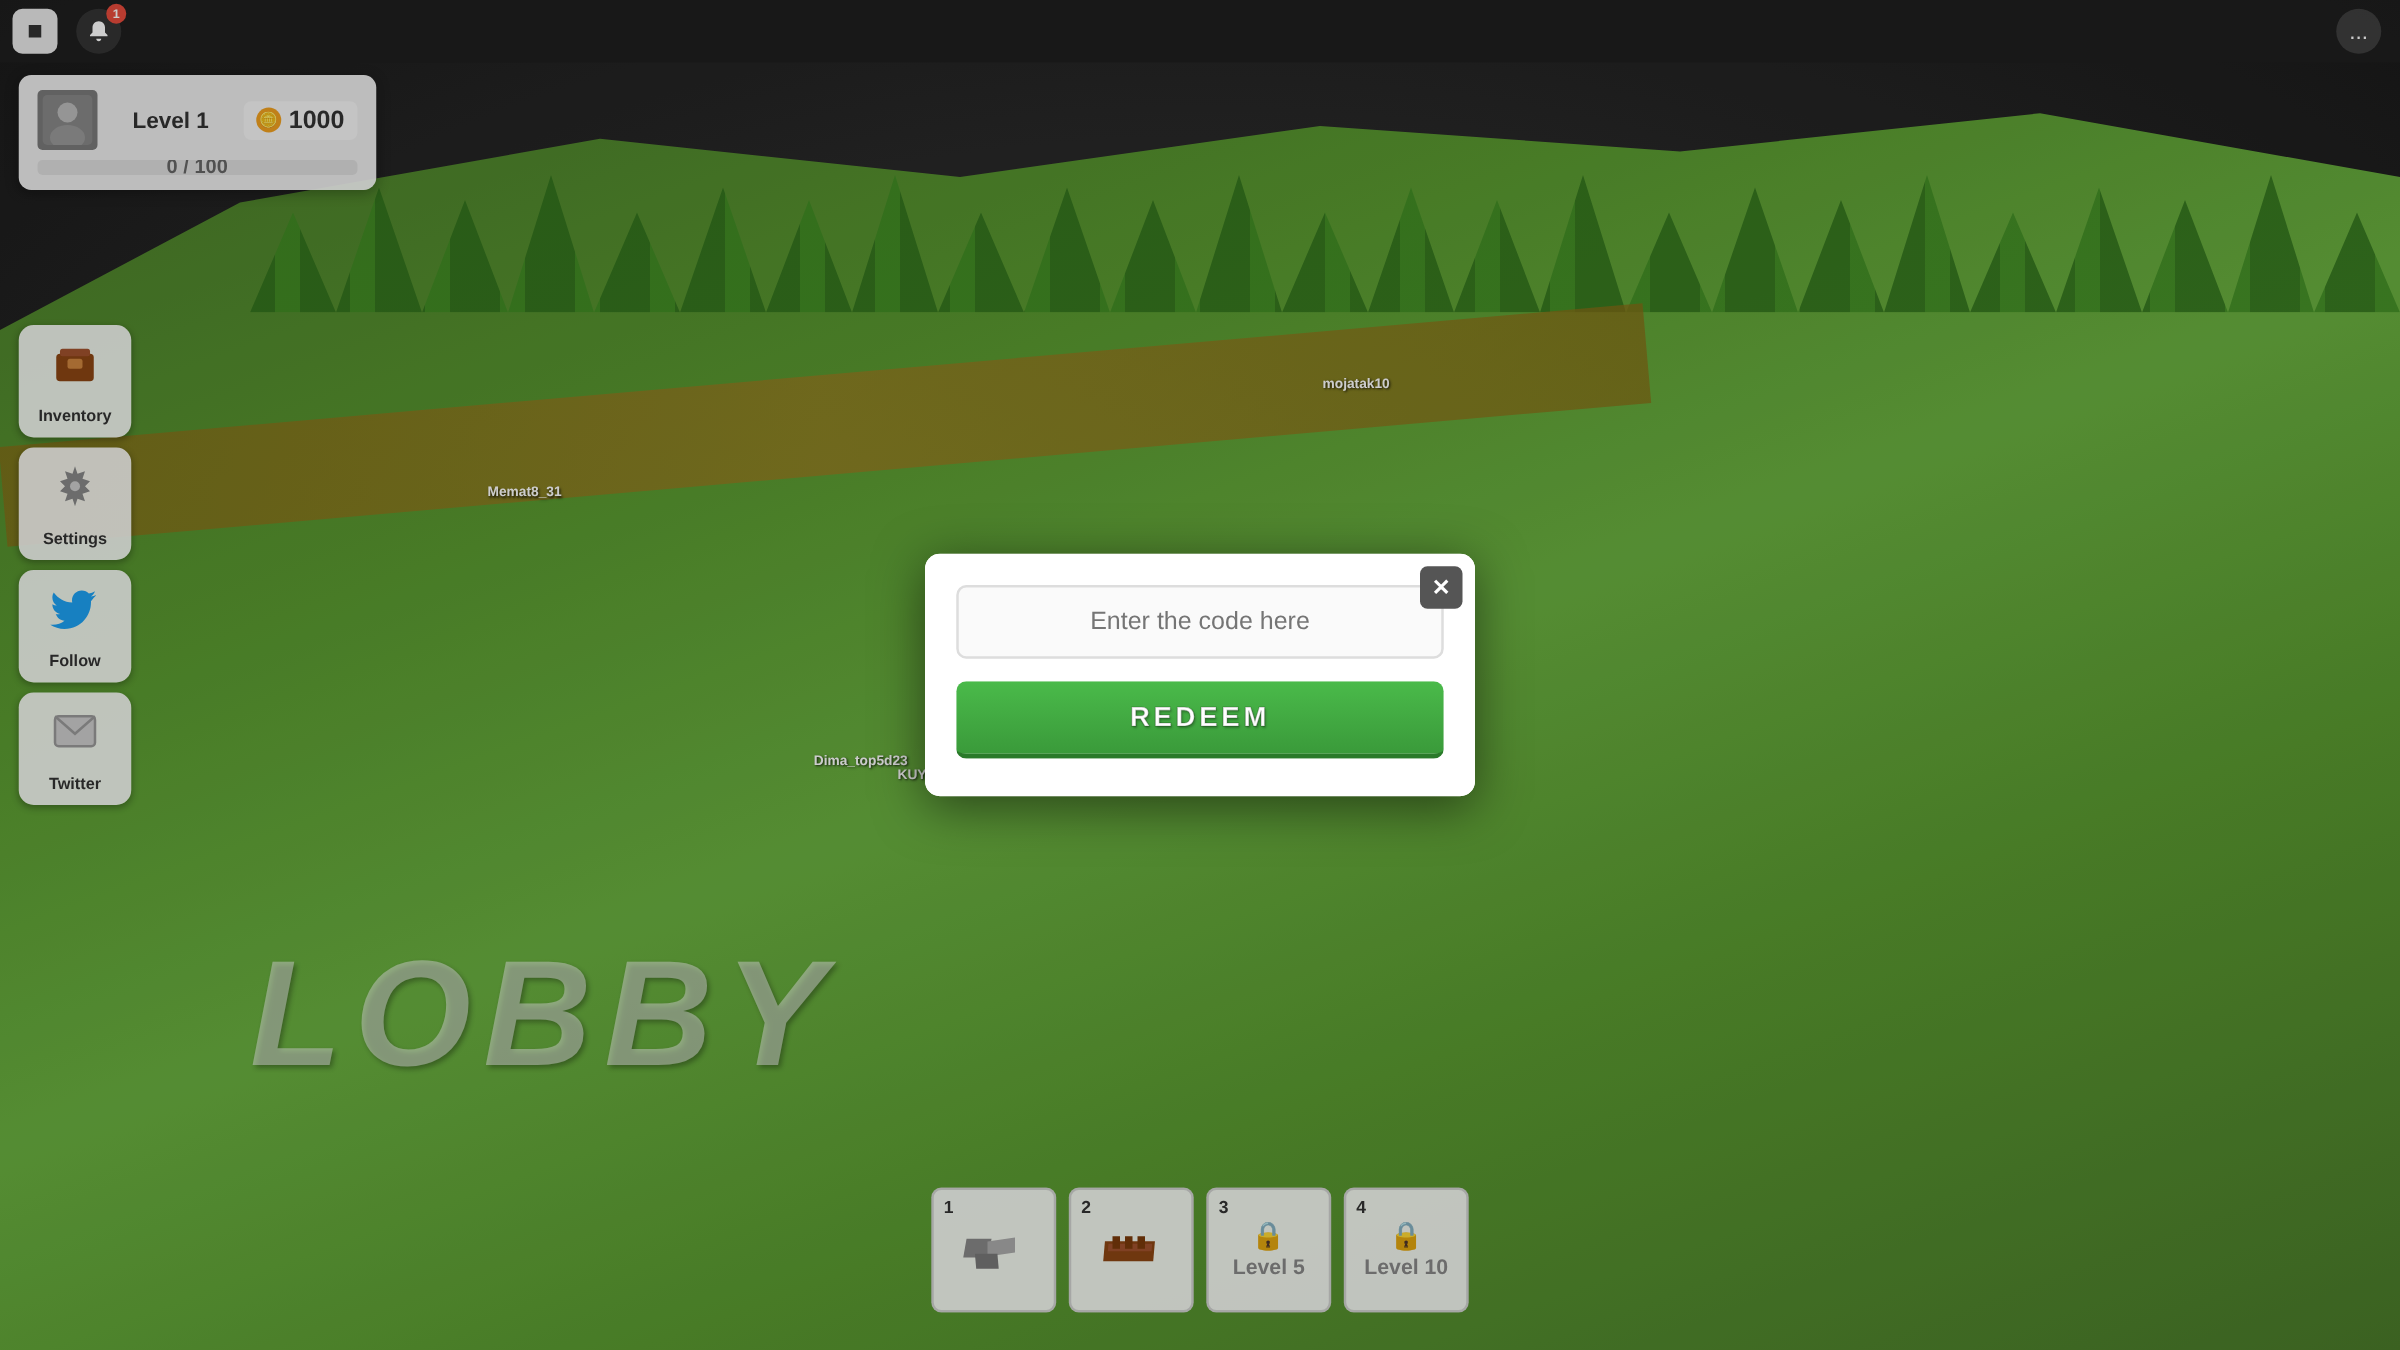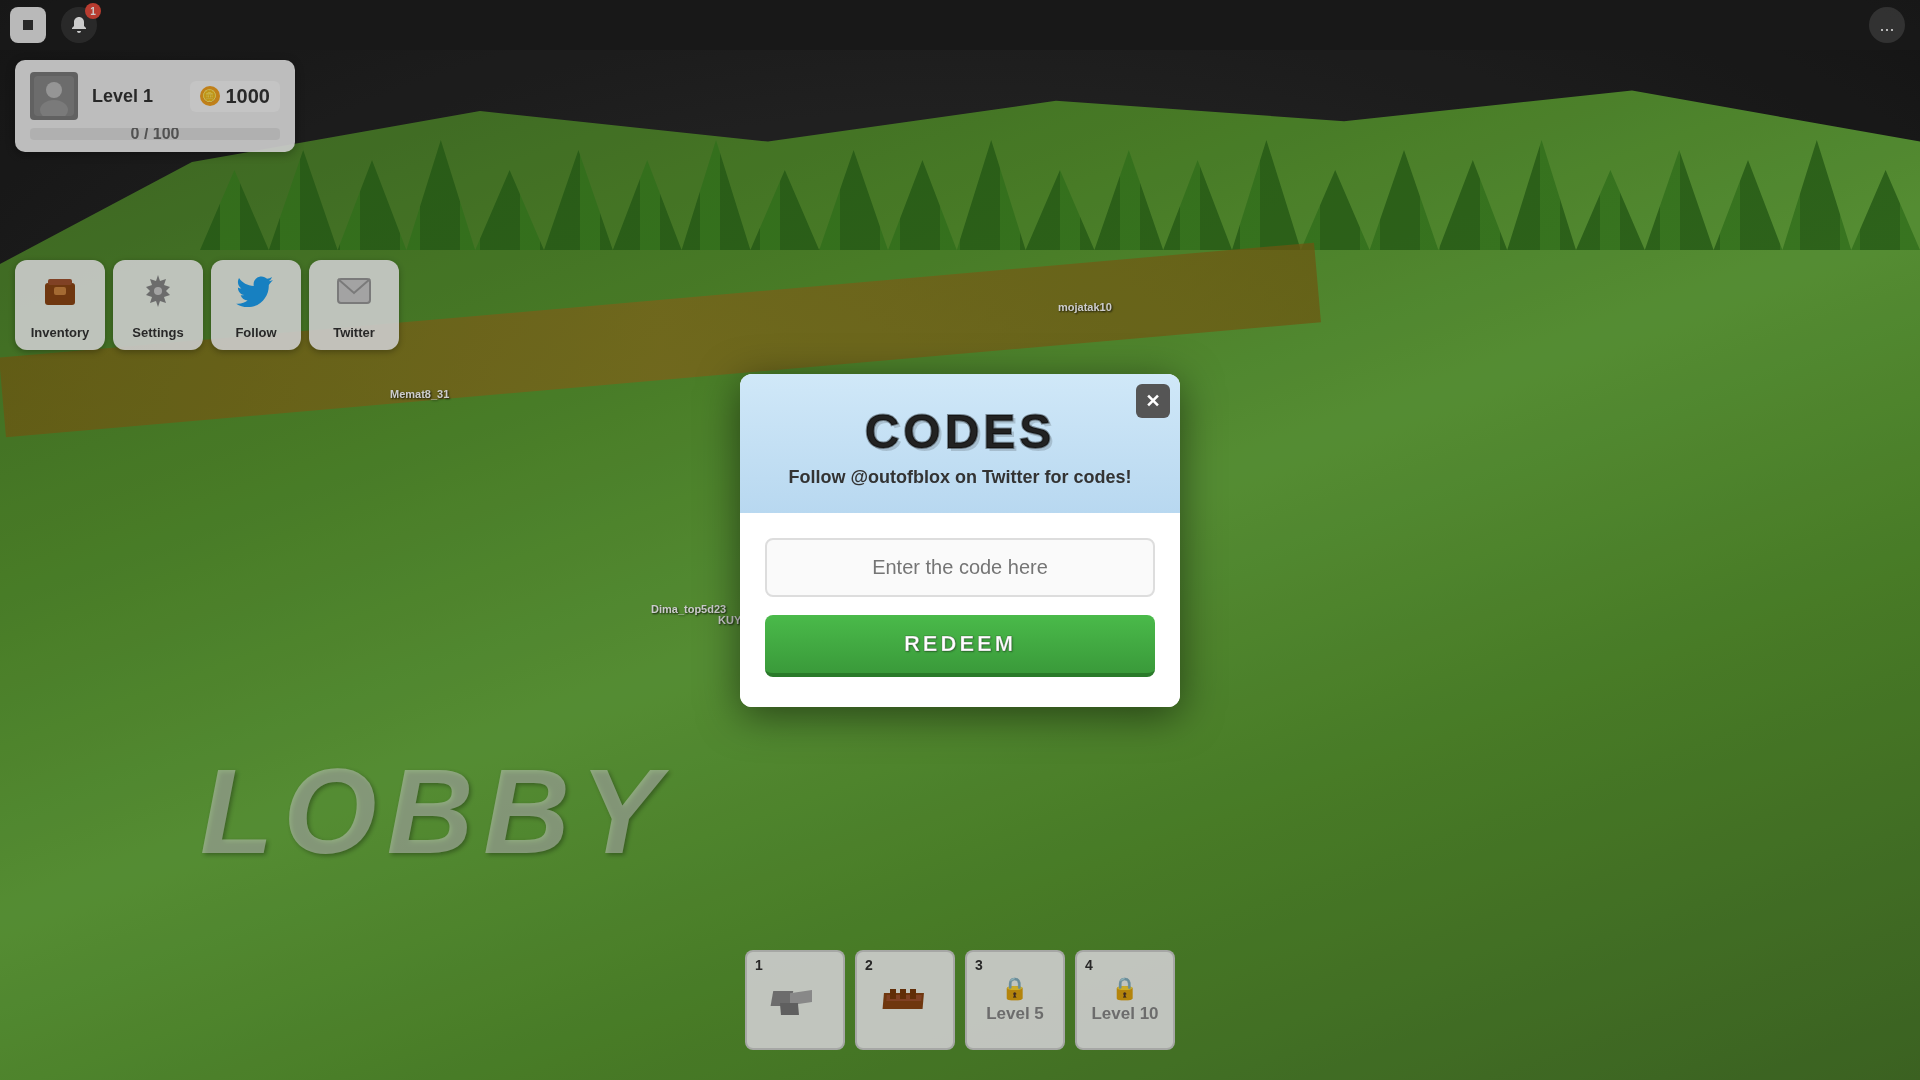--- a/index.html
+++ b/index.html
@@ -157,21 +157,21 @@
       border-radius: 10px;
       padding: 12px 15px;
       min-width: 280px;
       z-index: 10;
       box-shadow: 0 2px 10px rgba(0,0,0,0.3);
     }
 
     .player-info {
       display: flex;
       align-items: center;
-      gap: 14px;
+      gap: 28px;
       margin-bottom: 8px;
     }
 
     .player-avatar {
       width: 48px;
       height: 48px;
       background: #7a7a7a;
       border-radius: 4px;
       display: flex;
       align-items: center;
@@ -236,21 +236,21 @@
       color: #666;
       font-weight: bold;
     }
 
     
     .sidebar {
       position: absolute;
       left: 15px;
       top: 260px;
       display: flex;
-      flex-direction: row;
+      flex-direction: column;
       gap: 8px;
       z-index: 10;
     }
 
     .sidebar-btn {
       width: 90px;
       height: 90px;
       background: rgba(255, 255, 255, 0.9);
       border-radius: 12px;
       display: flex;
@@ -568,22 +568,18 @@
   <div class="hotbar-slot">
     <span class="hotbar-slot-num">4</span>
     <span class="hotbar-slot-lock">🔒</span>
     <span class="hotbar-slot-level">Level 10</span>
   </div>
 </div>
 
 <div class="modal-overlay">
   <div class="modal">
     <button class="modal-close">✕</button>
-    <div class="modal-header">
-      <div class="modal-title">CODES</div>
-      <div class="modal-subtitle">Follow @outofblox on Twitter for codes!</div>
-    </div>
     <div class="modal-body">
       <input class="code-input" type="text" placeholder="Enter the code here" style="">
       <button class="redeem-btn">REDEEM</button>
     </div>
   </div>
 </div>
 
 </body></html>

